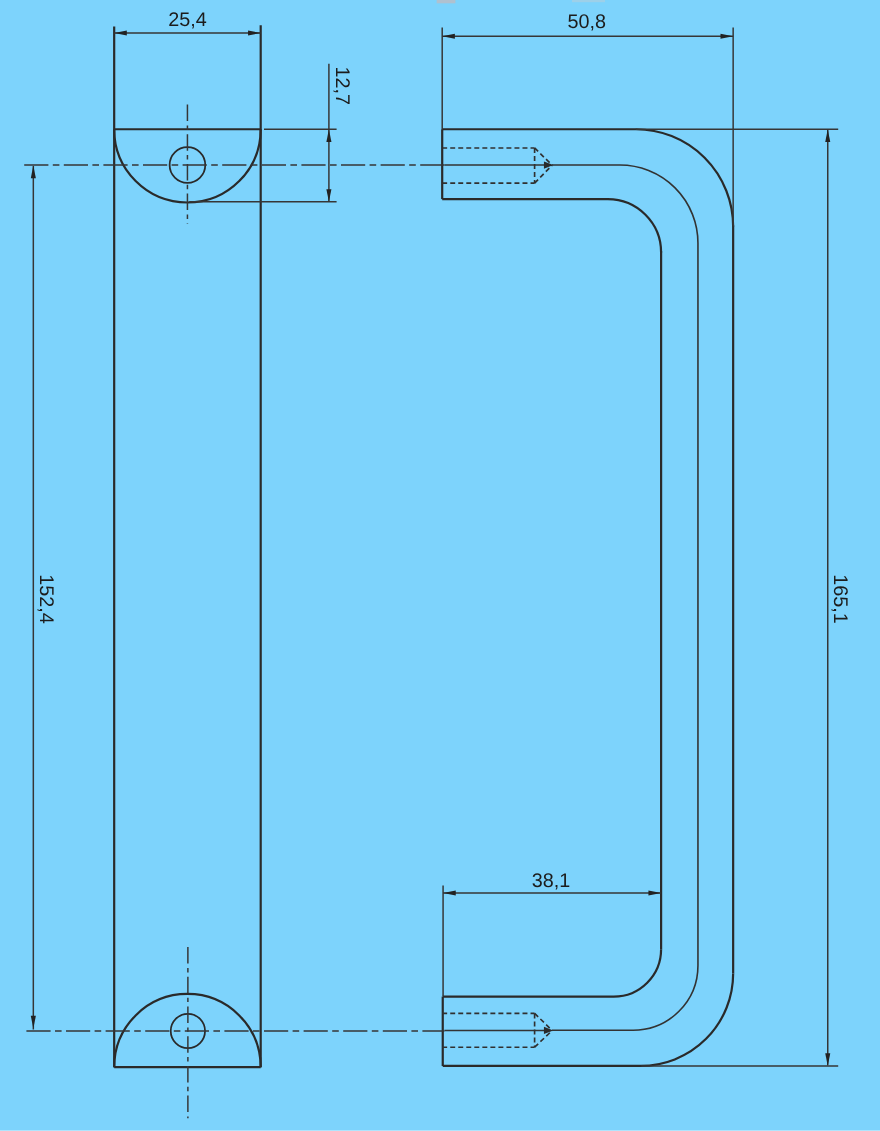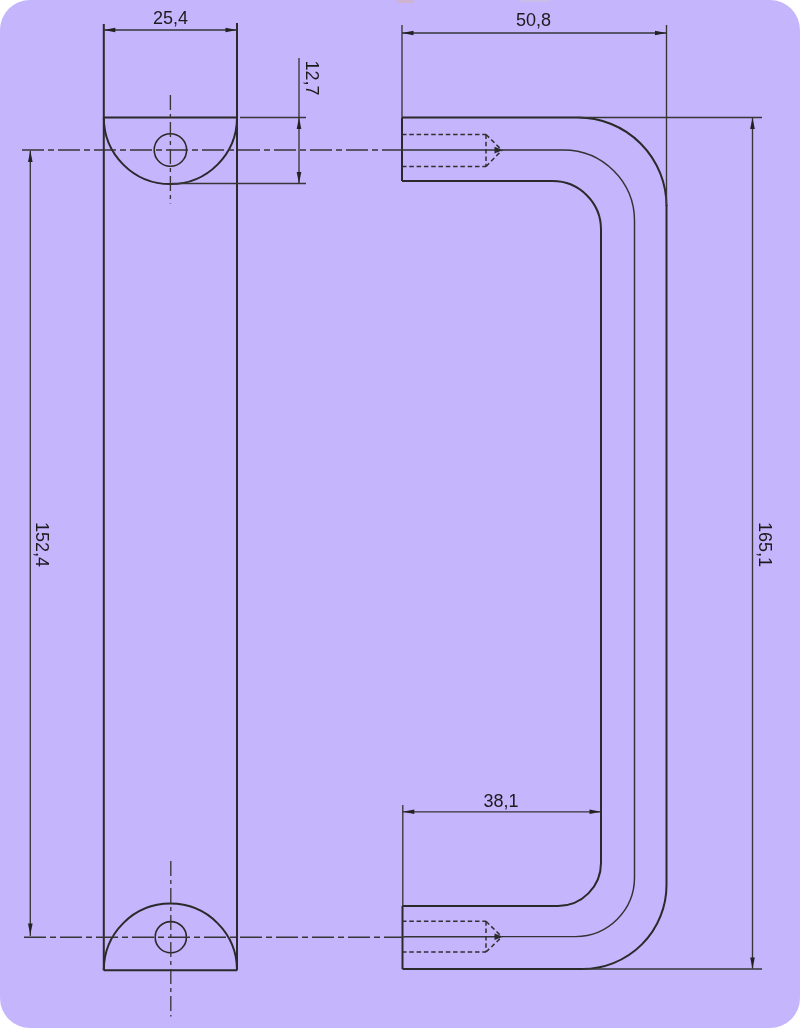--- a/index.html
+++ b/index.html
@@ -1,16 +1,16 @@
 <!DOCTYPE html>
 <html><head>
 <meta charset="utf-8">
 <style>
   html,body{margin:0;padding:0;background:#ffffff;}
-  .wrap{width:800px;height:1028px;position:relative;overflow:hidden;background:#c4b5fd;border-radius:30px;}
+  .wrap{width:800px;height:1028px;position:relative;overflow:hidden;background:#7dd3fc;}
   text{font-family:"Liberation Sans", sans-serif;fill:#1c1c1c;}
 </style>
 </head>
 <body>
 <div class="wrap">
 <svg width="800" height="1028" viewBox="0 0 800 1028" xmlns="http://www.w3.org/2000/svg">
   <g stroke="#2a2a2a" fill="none" stroke-width="2" stroke-linecap="butt">
 
     <line x1="103.8" y1="24" x2="103.8" y2="970.2"></line>
     <line x1="237" y1="23" x2="237" y2="970.2"></line>

